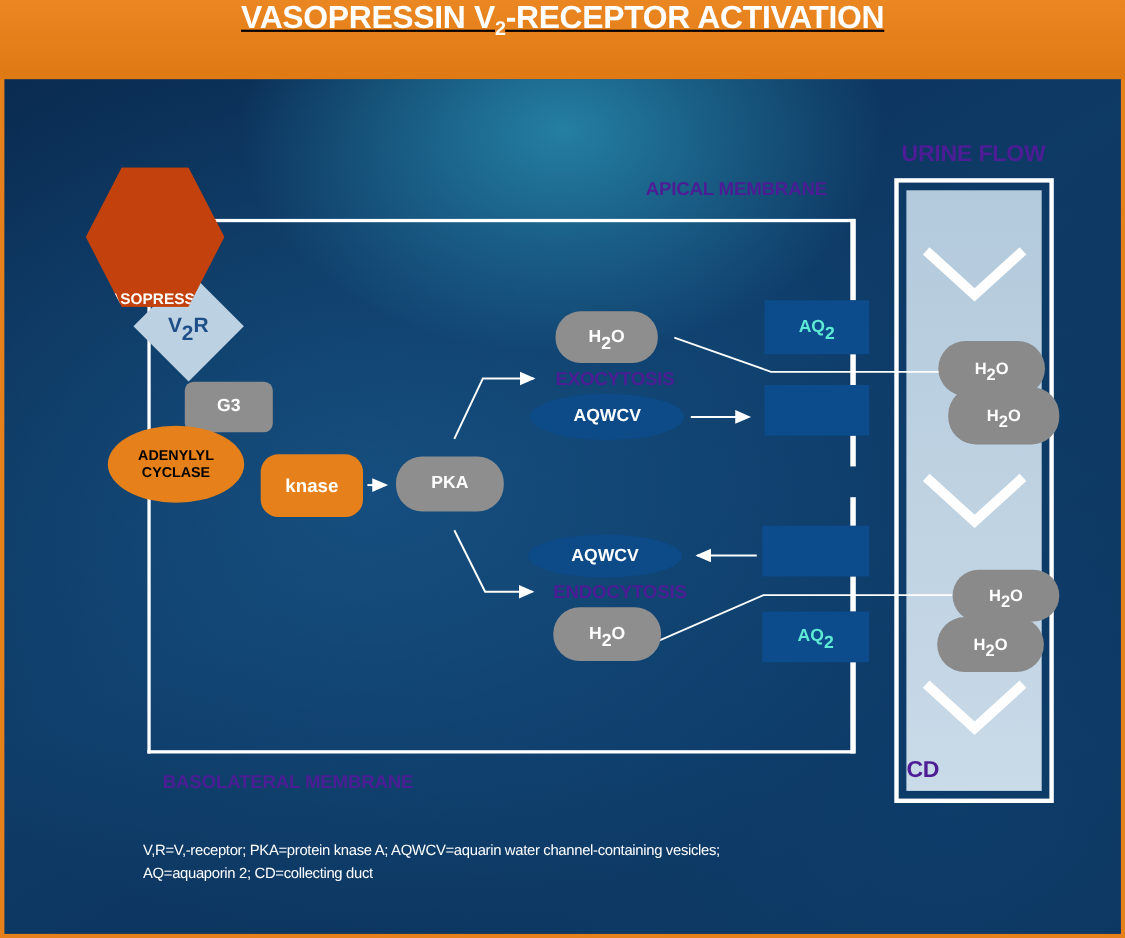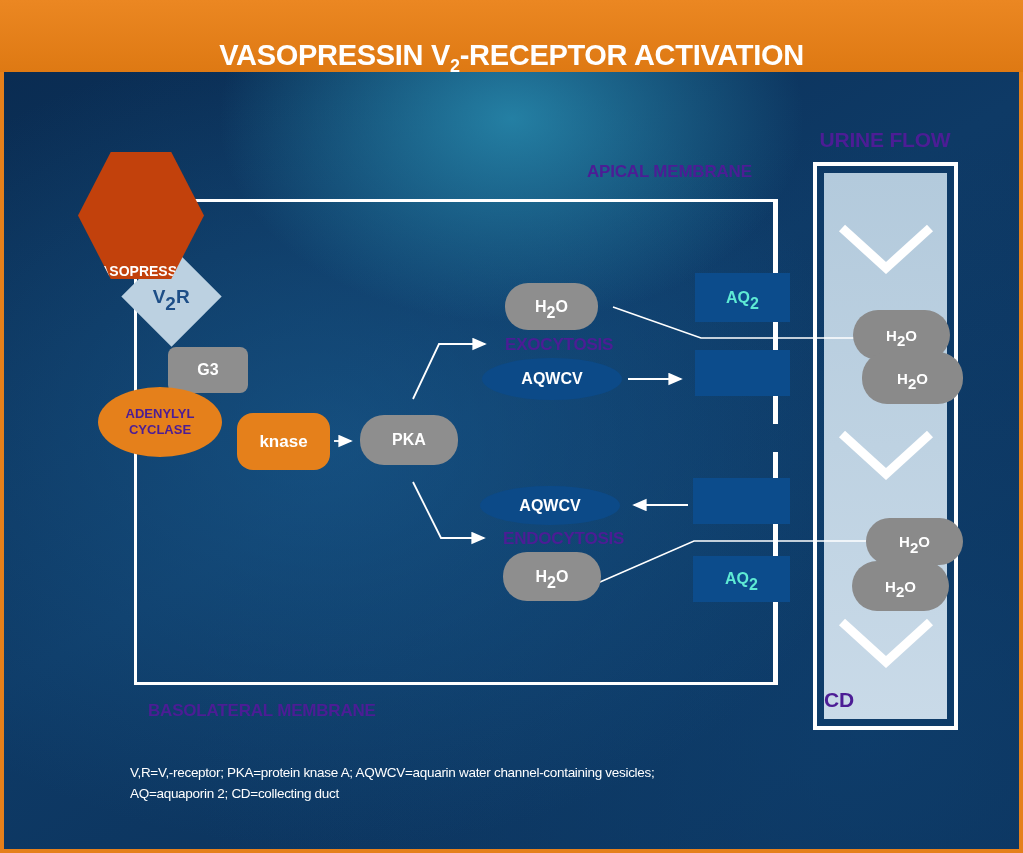--- a/index.html
+++ b/index.html
@@ -2,21 +2,21 @@
 <html><head>
 <meta charset="utf-8">
 <style>
   * { margin:0; padding:0; box-sizing:border-box; }
   body { font-family:"Liberation Sans", sans-serif; background:#000; }
   .stage { position:relative; width:1023px; height:853px; overflow:hidden; background:#E5801B; }
 
   
   .header { position:absolute; left:0; top:0; width:1023px; height:72px;
             background:linear-gradient(180deg,#EB8722,#DE7913);
-            display:flex; align-items:flex-end; justify-content:center; }
+            display:flex; align-items:flex-start; justify-content:center;text-decoration:underline; }
   .title { color:#fff; font-size:29px; font-weight:bold; letter-spacing:-0.3px; }
 
   
   .canvas { position:absolute; left:4px; top:72px; width:1015px; height:777px;
     background:
       radial-gradient(ellipse 430px 300px at 50% 6%, rgba(40,140,175,.85), rgba(40,140,175,0) 68%),
       radial-gradient(ellipse 760px 560px at 32% 48%, rgba(27,96,148,.55), rgba(27,96,148,0) 72%),
       radial-gradient(ellipse 900px 800px at 85% 85%, rgba(16,70,120,.5), rgba(16,70,120,0) 75%),
       linear-gradient(150deg,#0A2C52 0%, #0E3A66 45%, #0B3058 100%);
   }
@@ -42,21 +42,21 @@
              clip-path:polygon(26% 0%, 74% 0%, 100% 50%, 74% 100%, 26% 100%, 0% 50%);
              display:flex; align-items:flex-end; justify-content:center; }
   .hexagon span { color:#fff; font-weight:bold; font-size:14px; }
   .diamond { position:absolute; left:136px; top:261px; width:71px; height:71px; background:#BCD1E1;
              transform:rotate(45deg); display:flex; align-items:center; justify-content:center; }
   .diamond span { transform:rotate(-45deg); color:#1D4E87; font-weight:bold; font-size:19px; }
   .graypill { position:absolute; background:#8E8E8E; display:flex; align-items:center; justify-content:center; }
   .graypill span { color:#fff; font-weight:bold; font-size:16px; }
   .orange-ellipse { position:absolute; left:98px; top:387px; width:124px; height:70px; background:#E5801B;
                     border-radius:50%; display:flex; flex-direction:column; align-items:center; justify-content:center; }
-  .orange-ellipse span { color:#4c1d95; font-weight:bold; font-size:13px; line-height:16px; }
+  .orange-ellipse span { color:#000000; font-weight:bold; font-size:13px; line-height:16px; }
   .orange-pill { position:absolute; left:237px; top:413px; width:93px; height:57px; background:#E5801B;
                  border-radius:16px; display:flex; align-items:center; justify-content:center; }
   .orange-pill span { color:#fff; font-weight:bold; font-size:17px; }
   .blue-ellipse { position:absolute; background:#0C4A88; border-radius:50%;
                   display:flex; align-items:center; justify-content:center; }
   .blue-ellipse span { color:#fff; font-weight:bold; font-size:16px; }
   .blob { position:absolute; background:#8A8A8A; border-radius:25px;
           display:flex; align-items:center; justify-content:center; }
   .blob span { color:#fff; font-weight:bold; font-size:15px; }
 

